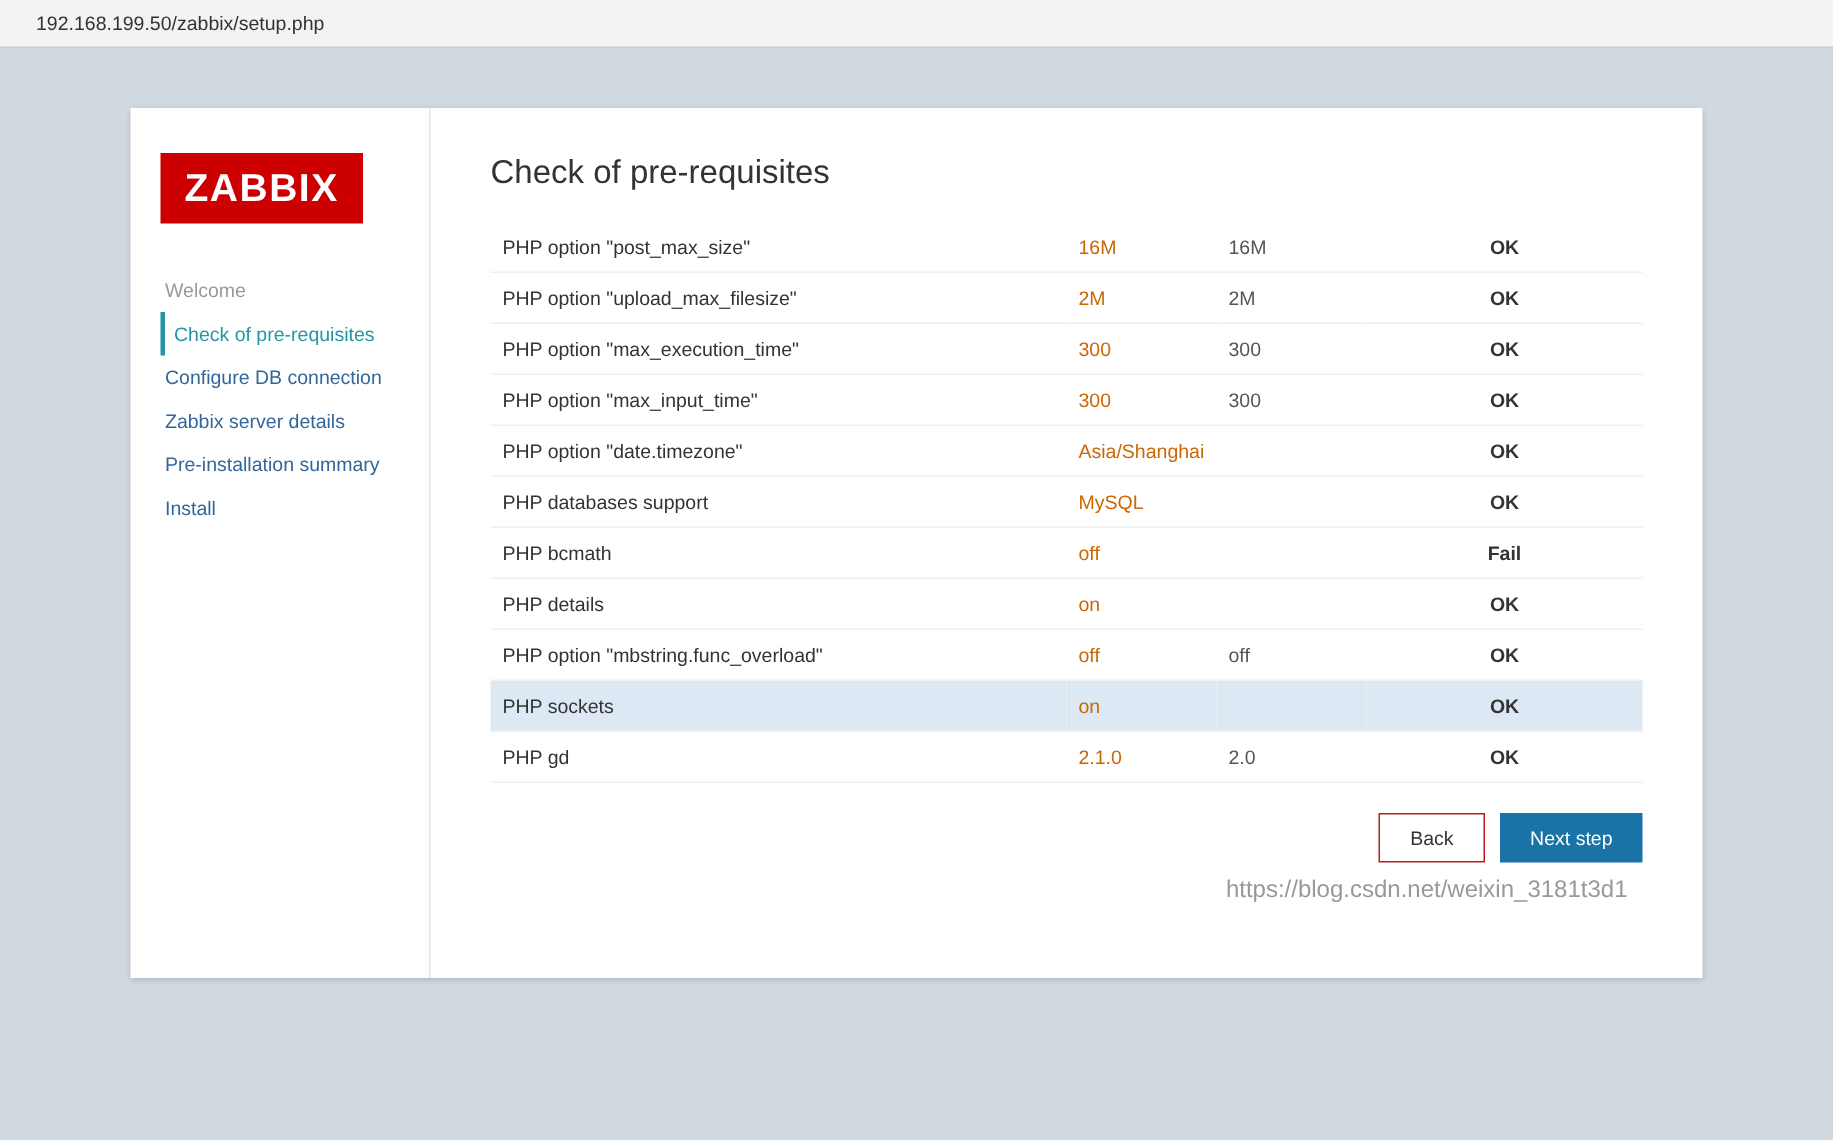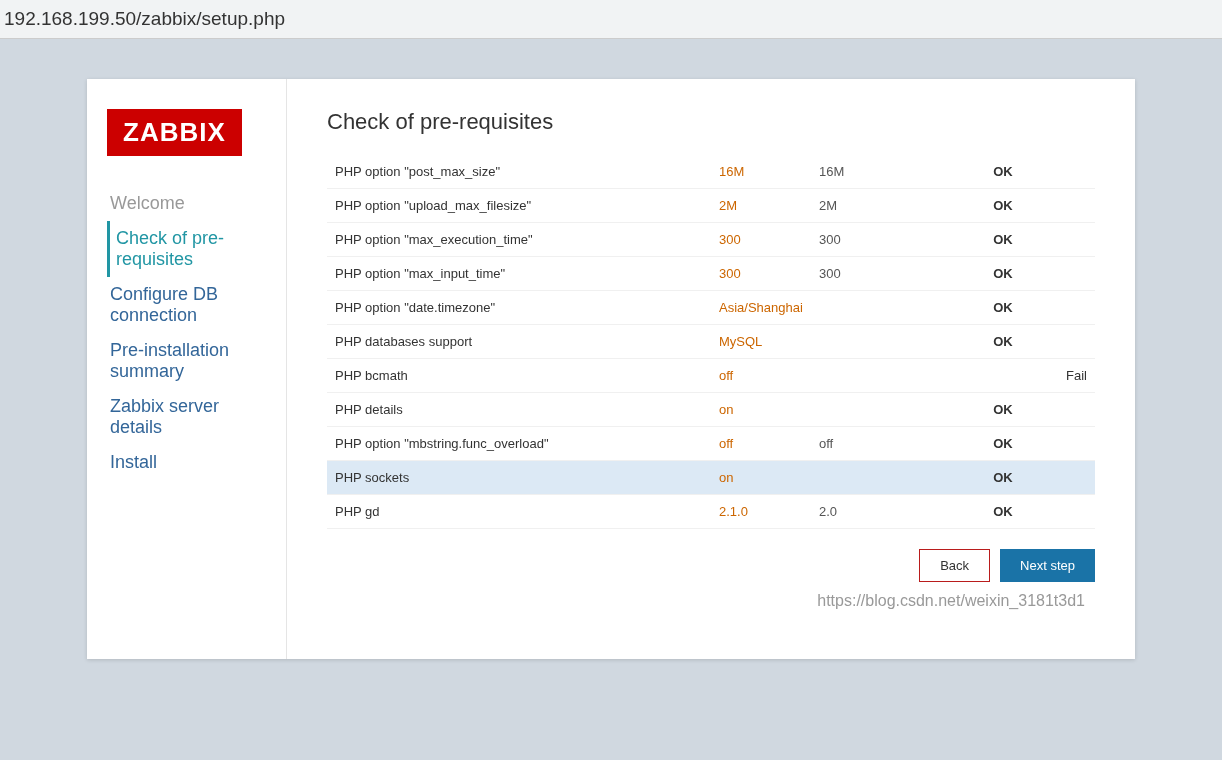--- a/index.html
+++ b/index.html
@@ -5,22 +5,22 @@
     * { box-sizing: border-box; margin: 0; padding: 0; }
     body {
       font-family: Arial, sans-serif;
       font-size: 13px;
       background: #d0d8e0;
       color: #333;
     }
     .browser-bar {
       background: #f1f3f4;
       border-bottom: 1px solid #ccc;
-      padding: 8px 4px;
-      font-size: 19px;
+      padding: 8px 24px;
+      font-size: 13px;
       color: #333;
     }
     .page-wrapper {
       display: flex;
       justify-content: center;
       padding: 40px 20px;
     }
     .card {
       background: #fff;
       width: 1048px;
@@ -43,21 +43,21 @@
       padding: 8px 16px;
       display: inline-block;
       margin-bottom: 30px;
     }
     .sidebar-nav {
       list-style: none;
       padding: 0;
     }
     .sidebar-nav li {
       padding: 7px 0;
-      font-size: 18px;
+      font-size: 13px;
       border-left: 3px solid transparent;
     }
     .sidebar-nav li.active {
       border-left: 3px solid #2196a4;
       padding-left: 6px;
     }
     .sidebar-nav li.active a {
       color: #2196a4;
     }
     .sidebar-nav li a {
@@ -104,22 +104,22 @@
       width: 100px;
     }
     td.status-ok {
       color: #4caf50;
       font-weight: bold;
       text-align: center;
       padding-right: 20px;
     }
     td.status-fail {
       color: #e53935;
-      font-weight: normal;
-      text-align: right;
+      font-weight: bold;
+      text-align: center;
       padding-right: 20px;
     }
     .footer-buttons {
       display: flex;
       justify-content: flex-end;
       gap: 10px;
       padding: 20px 0 10px 0;
     }
     .btn-back {
       background: #fff;
@@ -153,22 +153,22 @@
 </div>
 
 <div class="page-wrapper">
   <div class="card">
     <div class="sidebar">
       <div class="logo-box">ZABBIX</div>
       <ul class="sidebar-nav">
       <li><a href="#">Welcome</a></li>
           <li class="active"><a href="#">Check of pre-requisites</a></li>
           <li class="nav-dark"><a href="#">Configure DB connection</a></li>
+          <li class="nav-dark"><a href="#">Zabbix server details</a></li>
           <li class="nav-dark"><a href="#">Pre-installation summary</a></li>
-          <li class="nav-dark"><a href="#">Zabbix server details</a></li>
           <li class="nav-dark"><a href="#">Install</a></li>
         </ul>
     </div>
     <div class="main-content">
       <h2 class="page-title">Check of pre-requisites</h2>
       <table class="prereq-table">
         <tbody id="table-body">
         <tr>
               <td>PHP option "post_max_size"</td>
               <td class="val">16M</td>

